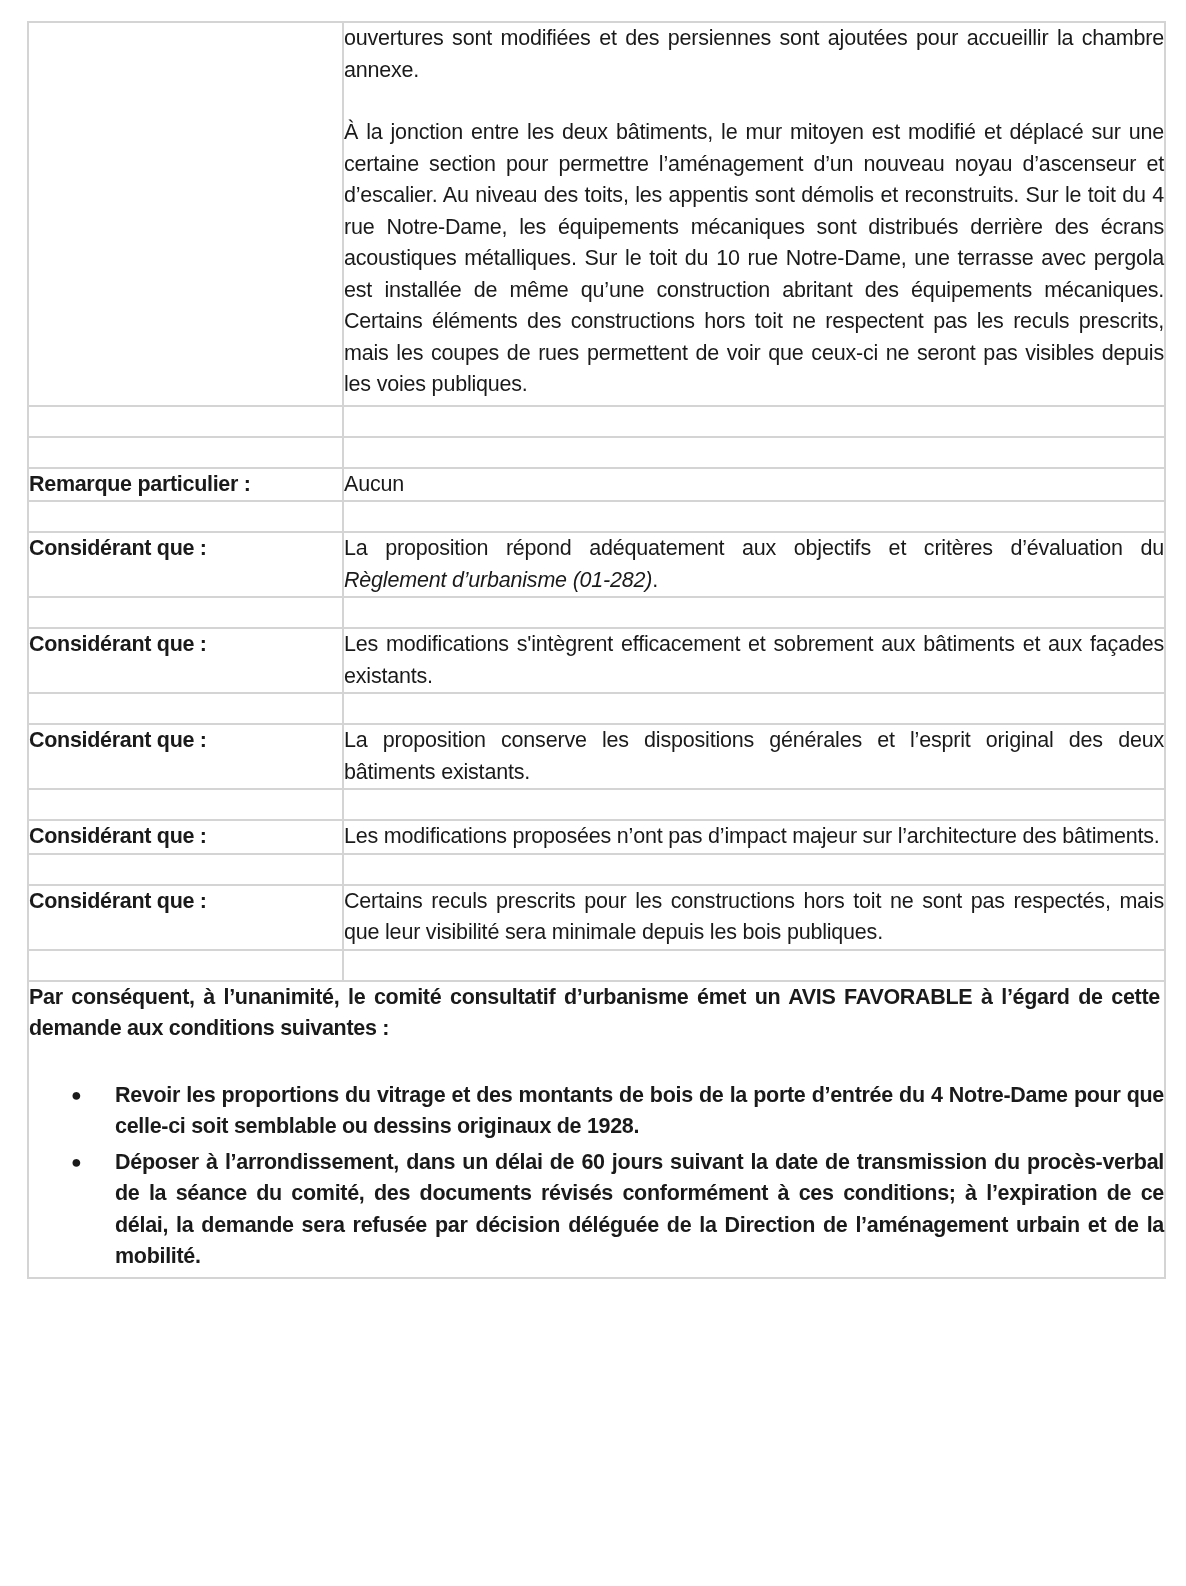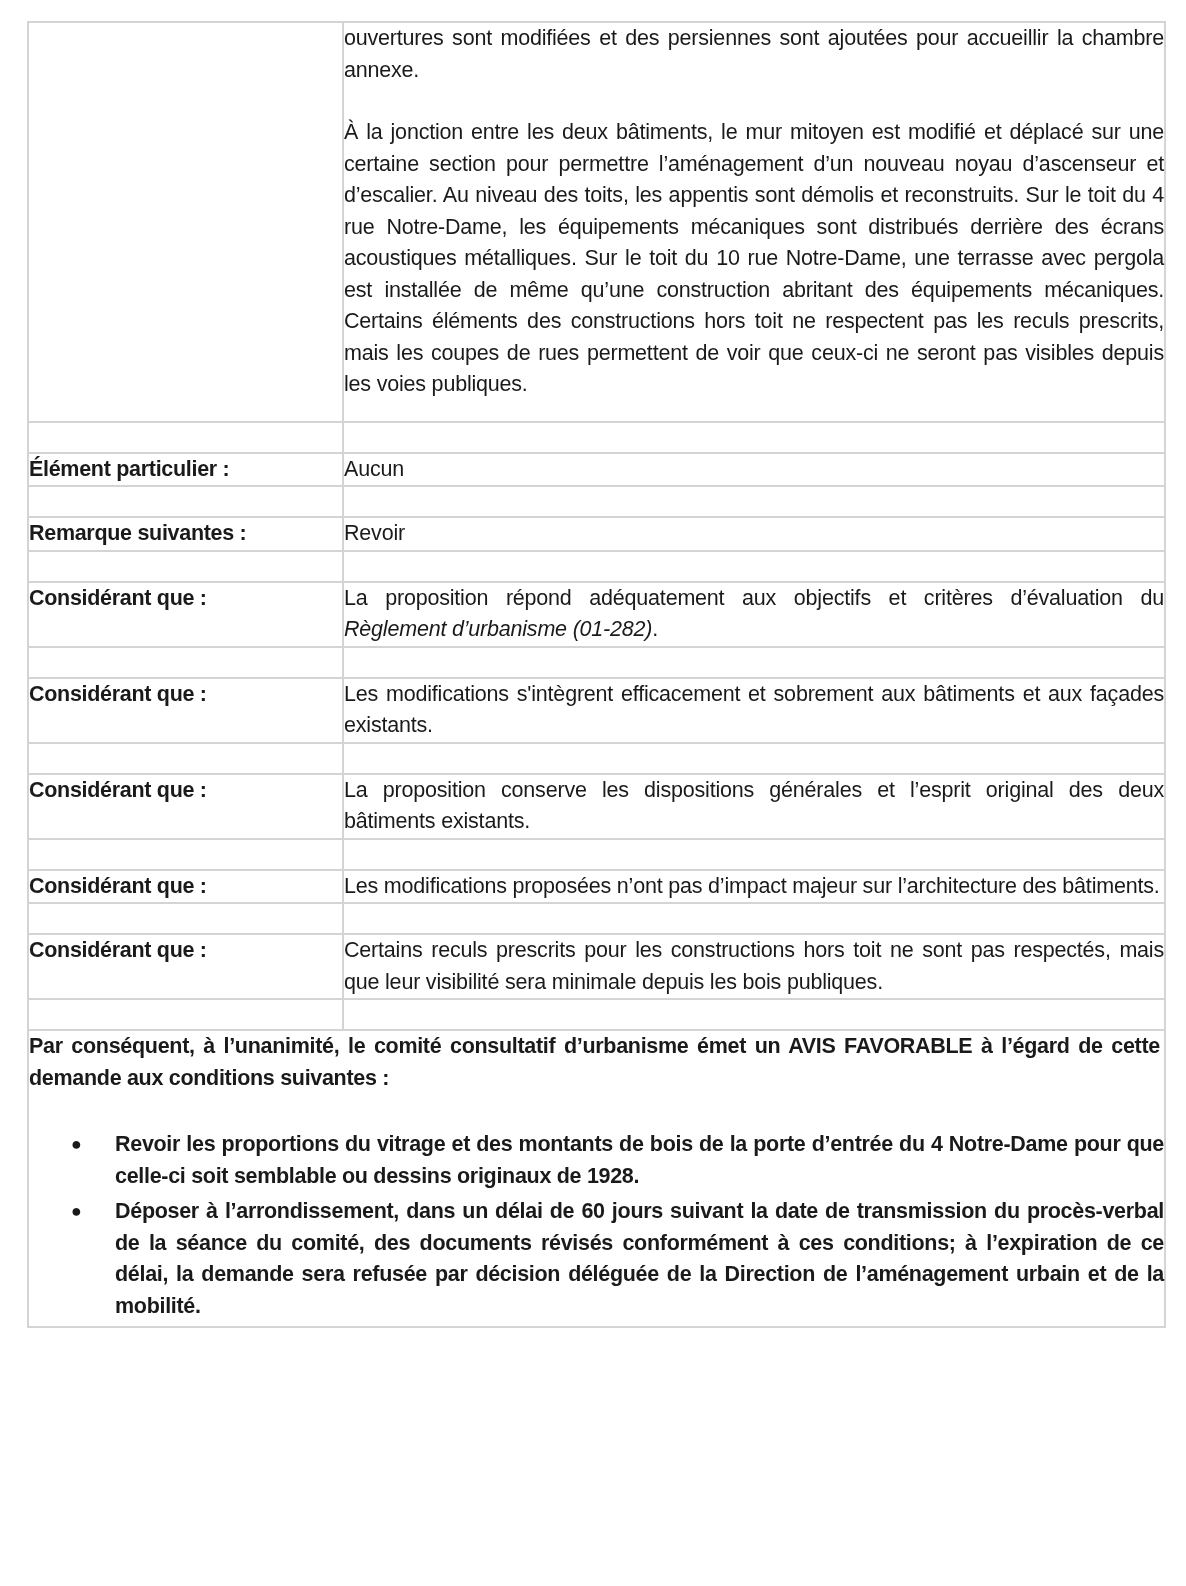--- a/index.html
+++ b/index.html
@@ -22,42 +22,38 @@
 <body>
 
 <table class="doc-table">
   <colgroup>
       <col class="col-left">
       <col>
     </colgroup>
   <tbody>
       <tr>
     <td class="lbl"></td>
-    <td class="val" style="padding-bottom:20px;">
+    <td class="val" style="padding-bottom:4px;">
       <div class="para">ouvertures sont modifiées et des persiennes sont ajoutées pour accueillir la chambre annexe.</div>
       <div class="para">À la jonction entre les deux bâtiments, le mur mitoyen est modifié et déplacé sur une certaine section pour permettre l’aménagement d’un nouveau noyau d’ascenseur et d’escalier. Au niveau des toits, les appentis sont démolis et reconstruits.  Sur le toit du 4 rue Notre-Dame, les équipements mécaniques sont distribués derrière des écrans acoustiques métalliques. Sur le toit du 10 rue Notre-Dame, une terrasse avec pergola est installée de même qu’une construction abritant des équipements mécaniques. Certains éléments des constructions hors toit ne respectent pas les reculs prescrits, mais les coupes de rues permettent de voir que ceux-ci ne seront pas visibles depuis les voies publiques.</div>
     </td>
   </tr>
   <tr class="spacer">
         <td></td>
         <td></td>
       </tr>
 
-  <tr>
-    <td class="lbl">Élément particulier :</td>
-    <td class="val">Aucun</td>
-  </tr>
   <tr class="spacer">
         <td></td>
         <td></td>
       </tr>
 
   <tr>
-    <td class="lbl">Remarque suivantes :</td>
-    <td class="val">Revoir</td>
+    <td class="lbl">Remarque particulier :</td>
+    <td class="val">Aucun</td>
   </tr>
   <tr class="spacer">
         <td></td>
         <td></td>
       </tr>
 
   <tr>
     <td class="lbl">Considérant que :</td>
     <td class="val"><span>La proposition répond adéquatement aux objectifs et critères d’évaluation du </span><em>Règlement d’urbanisme (01-282)</em><span>.</span></td>
   </tr>

